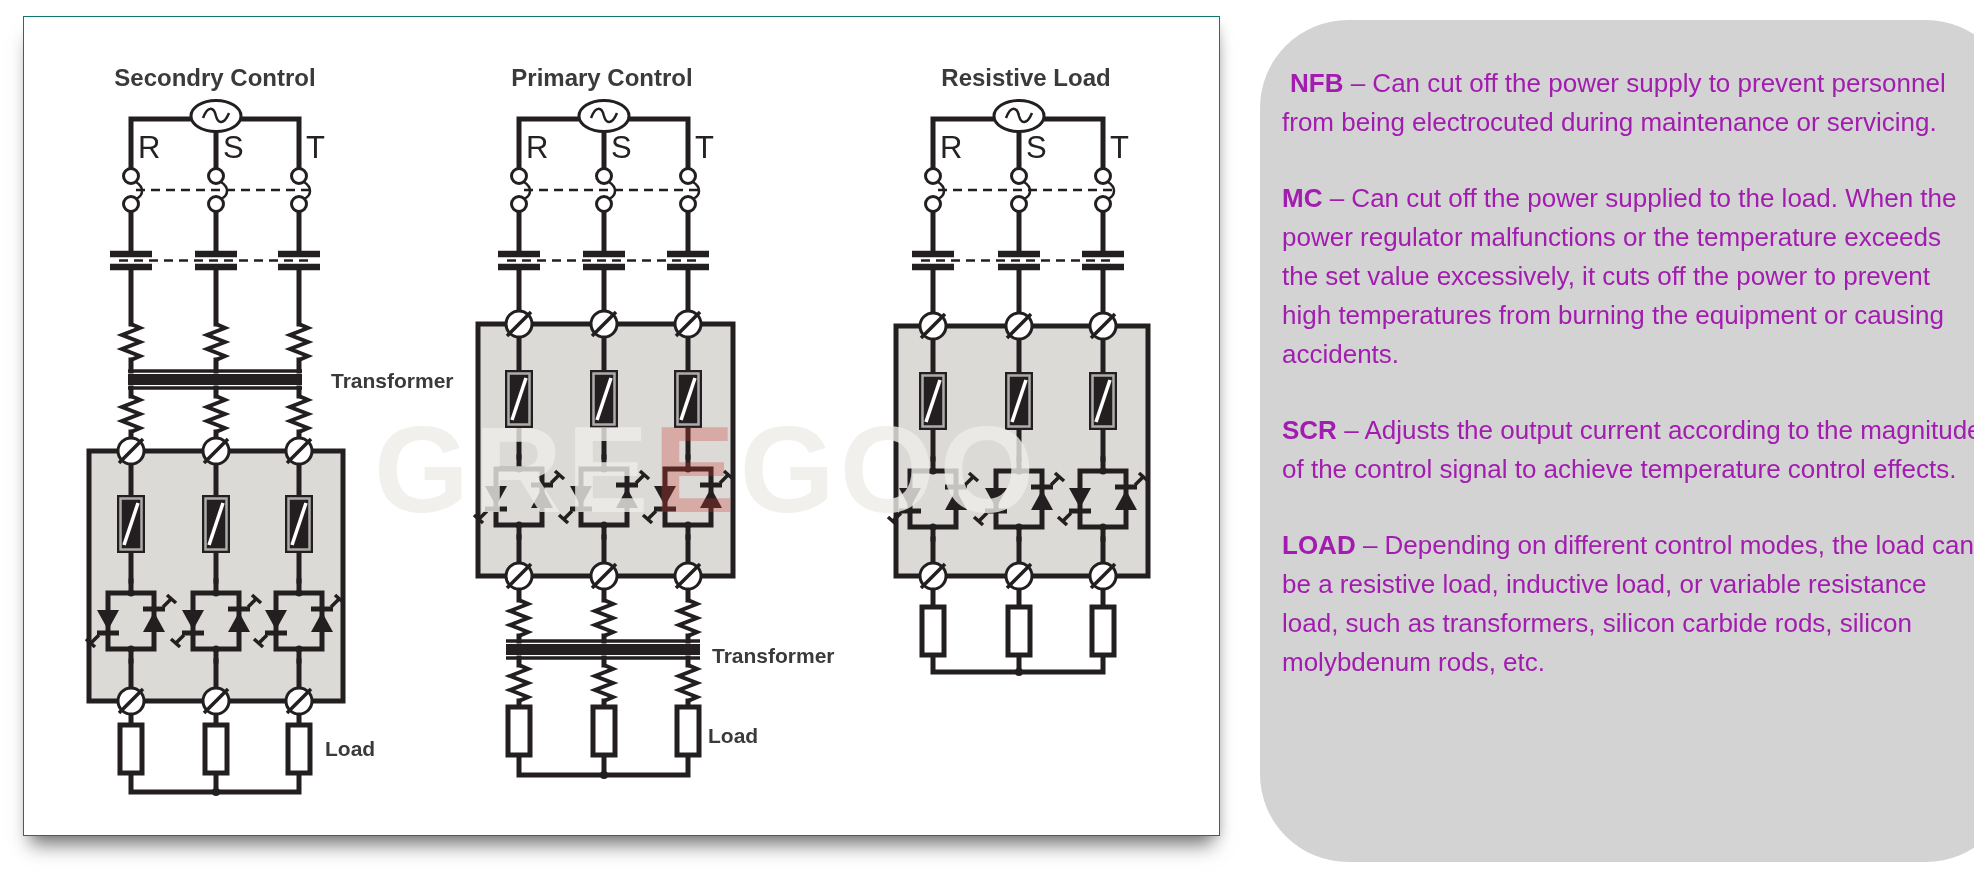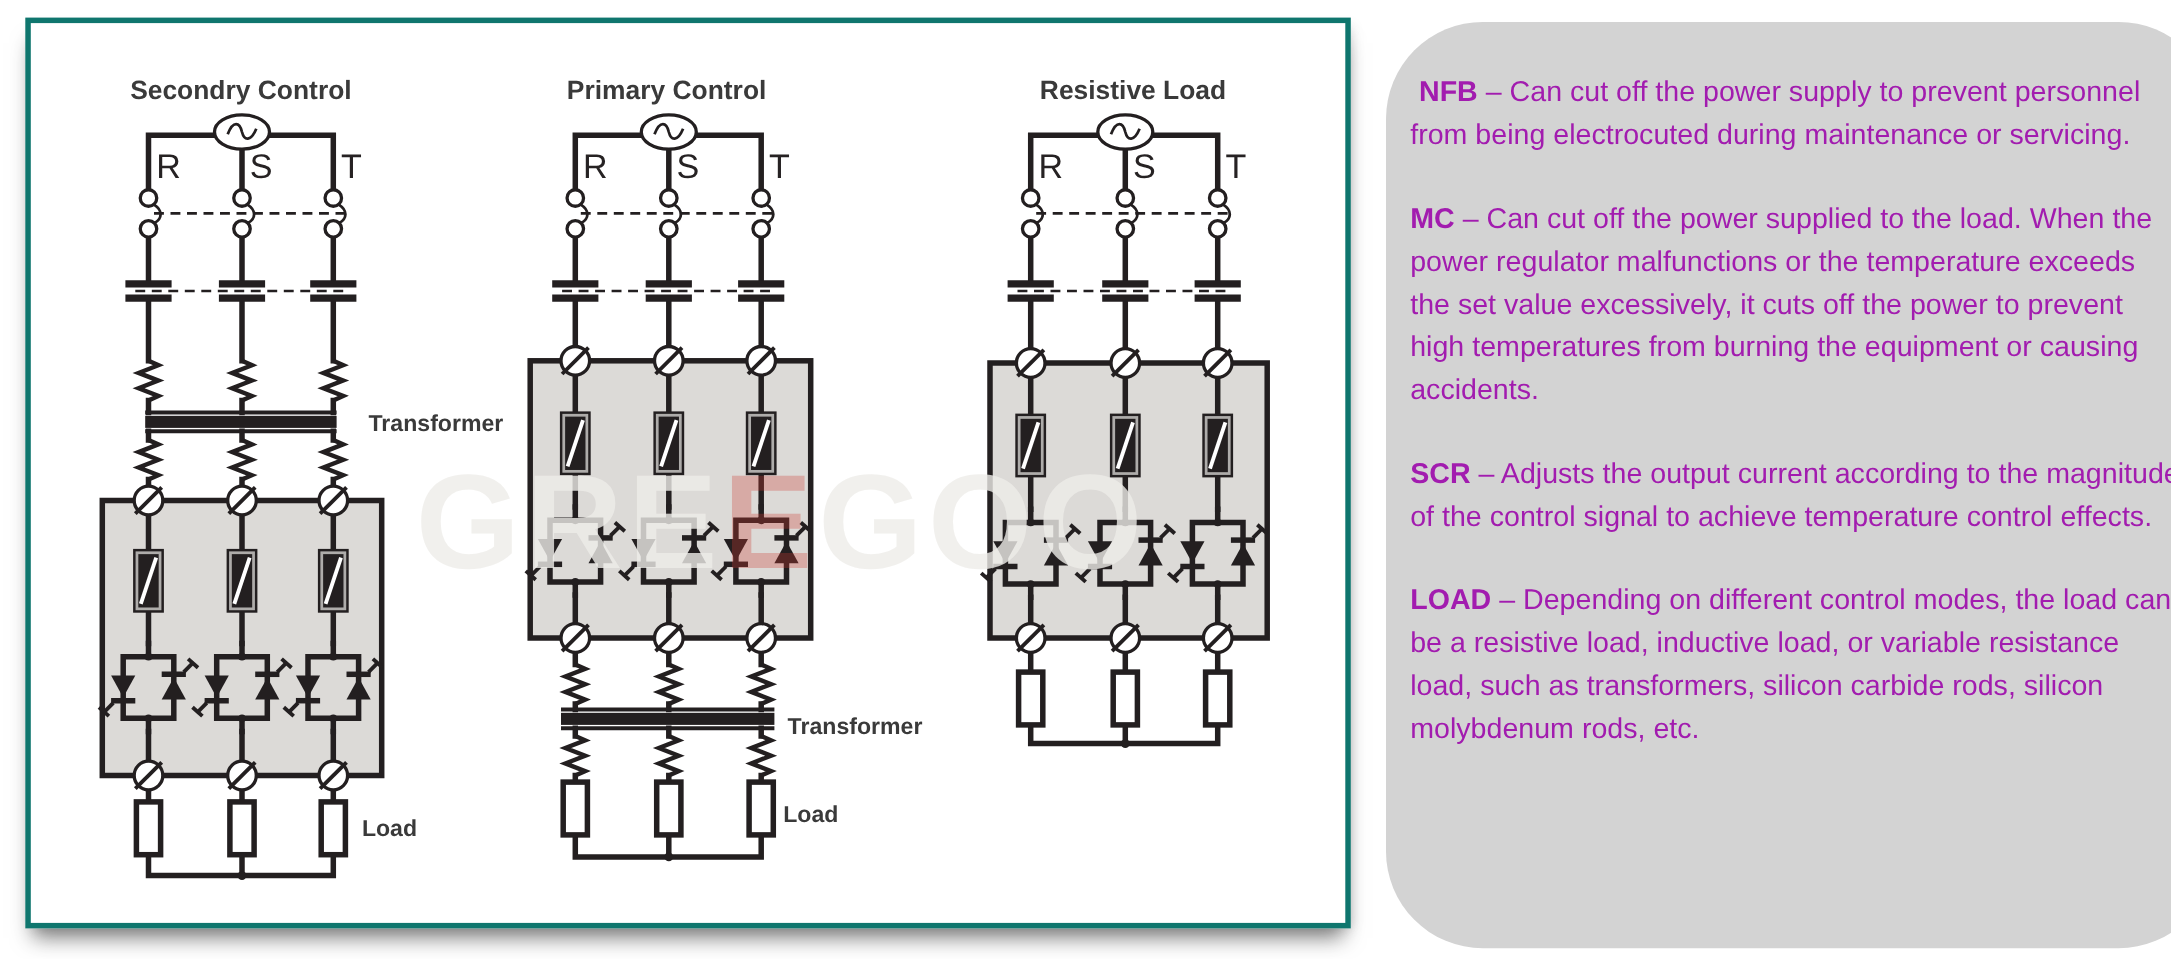--- a/index.html
+++ b/index.html
@@ -1,20 +1,20 @@
 <!DOCTYPE html>
 <html><head>
 <meta charset="utf-8">
 <style>
   html,body{margin:0;padding:0;background:#ffffff;width:1974px;height:872px;
     font-family:"Liberation Sans",sans-serif;overflow:hidden;position:relative;}
 
   
   .diagram-card{position:absolute;left:23px;top:16px;width:1195px;height:818px;
-    background:#ffffff;border:5px solid #0f766e;
+    background:#ffffff;border:1px solid #0f766e;
     box-shadow:0 16px 18px -7px rgba(40,40,40,.6), 4px 4px 10px -4px rgba(120,120,120,.28);}
   .diagram-card svg{position:absolute;left:0;top:0;}
 
   
   .wm{position:absolute;left:310px;top:392px;z-index:3;pointer-events:none;
     font-weight:700;font-size:122px;letter-spacing:5px;line-height:1;
     color:rgba(238,236,233,.80);white-space:nowrap;margin-left:40px;}
   .wm .red{color:rgba(205,60,50,.30);}
 
   

